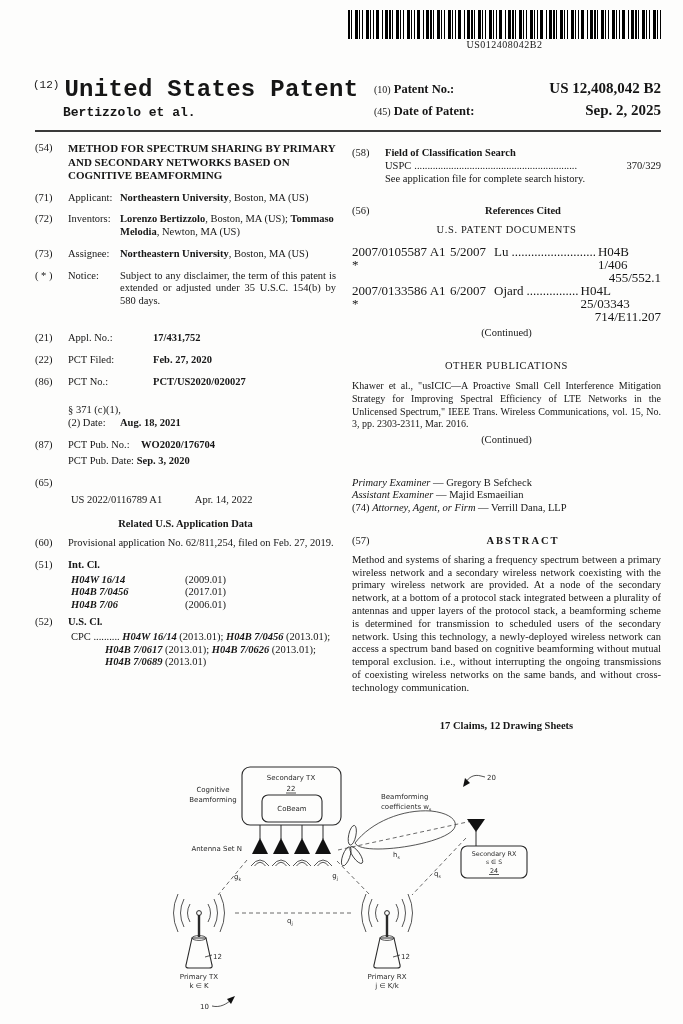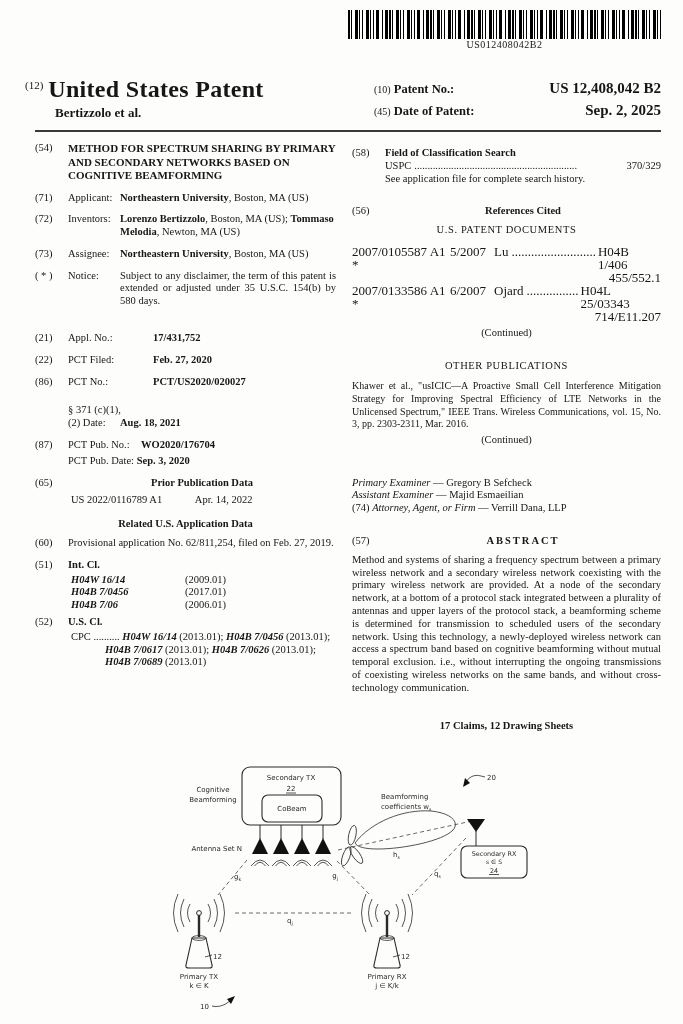--- a/index.html
+++ b/index.html
@@ -10,21 +10,21 @@
   .barcode { position:absolute; left:348px; top:10px; width:313px; height:29px;
     background:repeating-linear-gradient(90deg,
       #000 0 2px,#fff 2px 3px,#000 3px 4px,#fff 4px 7px,#000 7px 10px,#fff 10px 11px,
       #000 11px 12px,#fff 12px 14px,#000 14px 15px,#fff 15px 18px,#000 18px 21px,#fff 21px 22px,
       #000 22px 23px,#fff 23px 25px,#000 25px 26px,#fff 26px 28px,#000 28px 31px,#fff 31px 34px,
       #000 34px 35px,#fff 35px 37px,#000 37px 40px,#fff 40px 41px); }
   .barcode-num { position:absolute; left:348px; top:39px; width:313px; text-align:center;
     font-size:10px; letter-spacing:.5px; }
 
   
-  .hdr-left { position:absolute; left:25px; top:76px; }
+  .hdr-left { position:absolute; left:33px; top:76px;font-family:Liberation Mono, monospace; }
   .kind { font-size:11px; vertical-align:8px; }
   .us-patent { font-size:24px; font-weight:bold; letter-spacing:.3px; margin-left:5px; }
   .byline { font-size:13px; font-weight:bold; margin:2px 0 0 30px; }
   .hdr-right { position:absolute; left:374px; top:80px; width:287px; font-size:12.5px; }
   .hdr-row { display:flex; justify-content:space-between; align-items:baseline; margin-bottom:5px; }
   .hdr-lab { font-weight:bold; }
   .hdr-val { font-weight:bold; font-size:15px; }
   .pn { font-size:10px; font-weight:normal; }
   .rule { position:absolute; left:35px; top:130px; width:626px; height:2px; background:#3a3a3a; }
 
@@ -154,21 +154,20 @@
       <span class="num">(87)</span>
       <span class="val"><span style="display:inline-block;width:73px;">PCT Pub. No.:</span><span class="b">WO2020/176704</span></span>
     </div>
     <div class="row">
       <span class="num"></span>
       <span class="val"><span>PCT Pub. Date:</span> <span class="b">Sep. 3, 2020</span></span>
     </div>
 
     <div class="row" style="margin-bottom:5px;">
       <span class="num">(65)</span>
-      <span class="val b ctr">Prior Publication Data</span>
     </div>
     <div class="ind" style="margin-bottom:11px;">
       <span>US 2022/0116789 A1</span>
       <span style="margin-left:30px;">Apr. 14, 2022</span>
     </div>
 
     <div class="b ctr" style="margin-bottom:6px;">Related U.S. Application Data</div>
     <div class="row">
       <span class="num">(60)</span>
       <span class="val just">Provisional application No. 62/811,254, filed on Feb. 27, 2019.</span>

